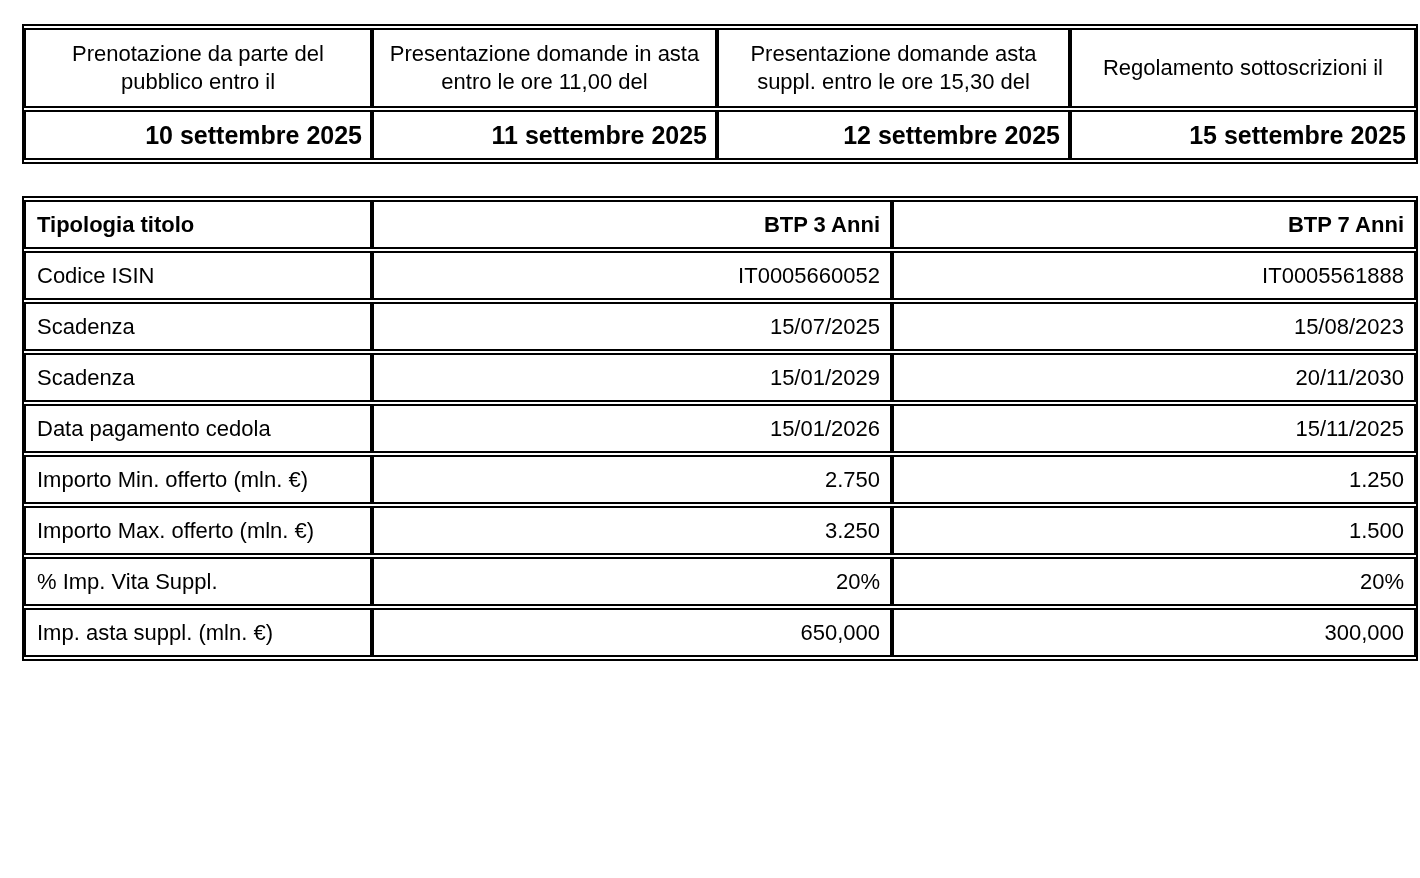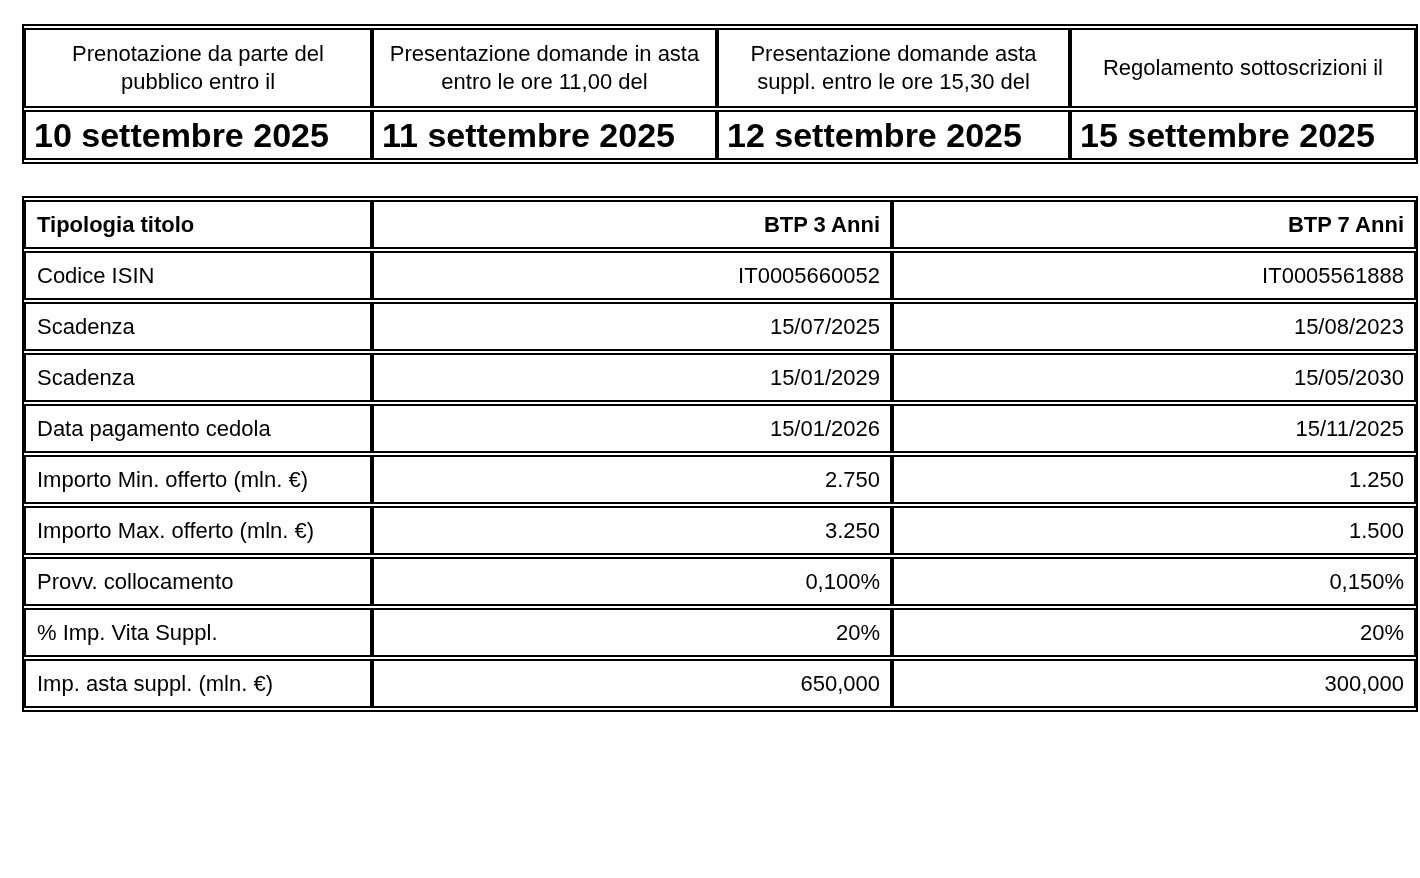--- a/index.html
+++ b/index.html
@@ -38,23 +38,23 @@
   #schedule-table td.sched-header {
     height: 72px;
     text-align: center;
     vertical-align: middle;
     font-size: 22px;
     line-height: 28px;
     padding: 2px 14px;
   }
   #schedule-table td.sched-date {
     height: 42px;
-    text-align: left;
+    text-align: right;
     vertical-align: middle;
-    font-size: 34px;
+    font-size: 25px;
     font-weight: bold;
     padding: 2px 8px;
   }
   
   #securities-table {
     position: absolute;
     left: 22px;
     top: 196px;
     width: 1392px;
   }
@@ -122,43 +122,38 @@
         <td class="row-value">IT0005561888</td>
       </tr>
       <tr>
         <td class="row-label">Scadenza</td>
         <td class="row-value">15/07/2025</td>
         <td class="row-value">15/08/2023</td>
       </tr>
       <tr>
         <td class="row-label">Scadenza</td>
         <td class="row-value">15/01/2029</td>
-        <td class="row-value">15/05/2030</td>
+        <td class="row-value">20/11/2030</td>
       </tr>
       <tr>
         <td class="row-label">Data pagamento cedola</td>
         <td class="row-value">15/01/2026</td>
         <td class="row-value">15/11/2025</td>
       </tr>
       <tr>
         <td class="row-label">Importo Min. offerto (mln. €)</td>
         <td class="row-value">2.750</td>
         <td class="row-value">1.250</td>
       </tr>
       <tr>
         <td class="row-label">Importo Max. offerto (mln. €)</td>
         <td class="row-value">3.250</td>
         <td class="row-value">1.500</td>
       </tr>
       <tr>
-        <td class="row-label">Provv. collocamento</td>
-        <td class="row-value">0,100%</td>
-        <td class="row-value">0,150%</td>
-      </tr>
-      <tr>
         <td class="row-label">% Imp. Vita Suppl.</td>
         <td class="row-value">20%</td>
         <td class="row-value">20%</td>
       </tr>
       <tr>
         <td class="row-label">Imp. asta suppl. (mln. €)</td>
         <td class="row-value">650,000</td>
         <td class="row-value">300,000</td>
       </tr>
     </tbody>

